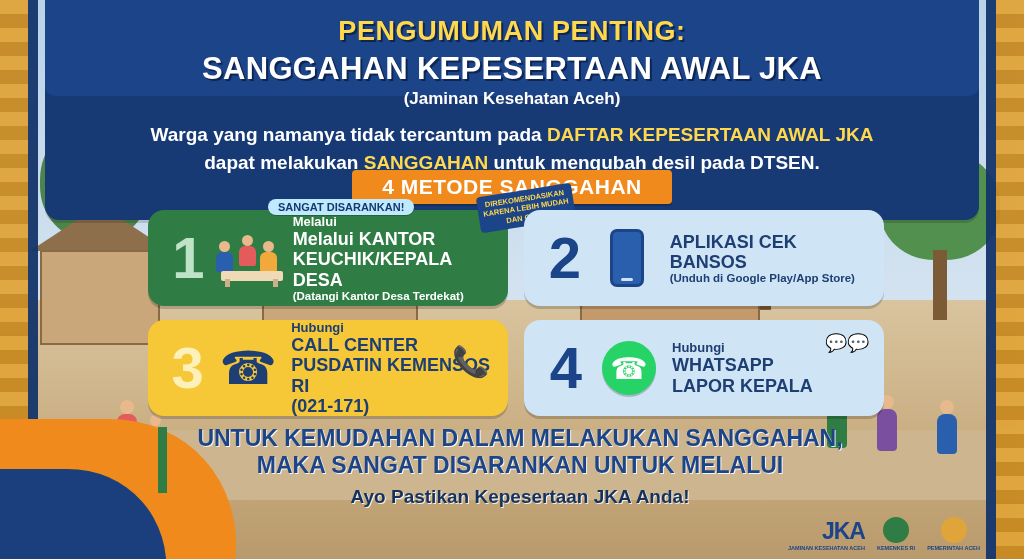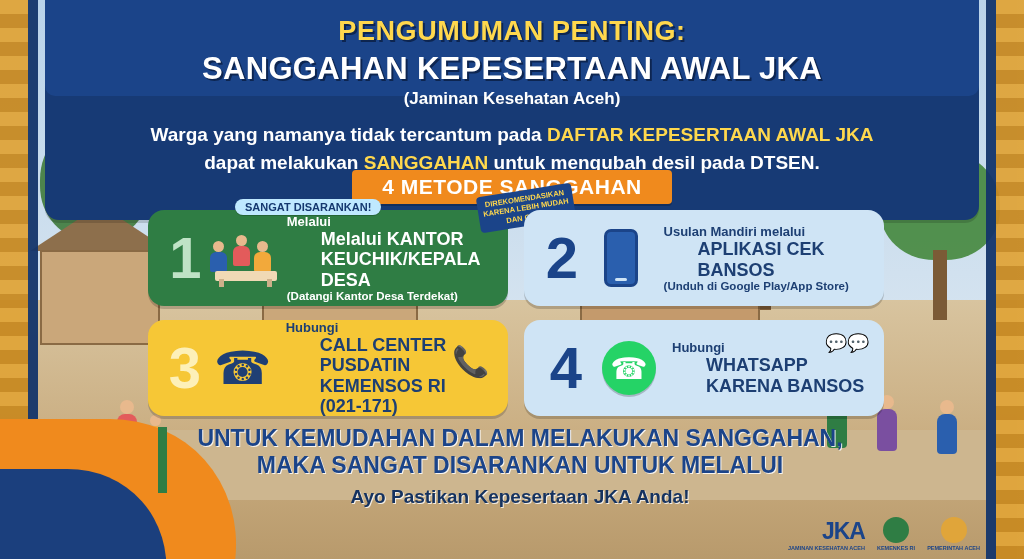--- a/index.html
+++ b/index.html
@@ -125,25 +125,25 @@
   .icon-box {
     width:70px; height:70px; display:flex; align-items:center; justify-content:center;
     flex:0 0 auto;
   }
   .txt { padding-left:8px; }
   .c1 .txt, .c3 .txt { color:#ffffff; }
   .c3 .txt { color:#1d3f73; }
   .c2 .txt, .c4 .txt { color:#1d3f73; }
 
   .t-small { font-size:13px; font-weight:bold; }
-  .t-big { font-size:18px; font-weight:bold; line-height:1.12;margin-left:34px; }
+  .t-big { font-size:18px; font-weight:bold; line-height:1.12; }
   .t-note { font-size:11.5px; font-weight:bold; }
 
   .badge-recommend {
-    position:absolute; left:87px; top:-11px;
+    position:absolute; left:120px; top:-11px;
     background:#bfe9ff; color:#15386f; font-size:11px; font-weight:bold;
     padding:2px 10px; border-radius:10px; white-space:nowrap;
     box-shadow:0 1px 0 rgba(0,0,0,.2);
   }
   .badge-tilt {
     position:absolute; right:-66px; top:-20px; width:96px;
     background:#1b4489; color:#ffd84d; font-size:7.5px; font-weight:bold;
     text-align:center; line-height:1.25; padding:4px 4px; border-radius:4px;
     transform:rotate(-9deg);
   }
@@ -304,21 +304,20 @@
           <div class="t-note">(Datangi Kantor Desa Terdekat)</div>
         </div>
       </div>
 
       <div class="card c2">
         <div class="num">2</div>
         <div class="icon-box">
           <div class="phone-ico"></div>
         </div>
         <div class="txt">
-          <div class="t-small">Usulan Mandiri melalui</div>
           <div class="t-big">APLIKASI CEK BANSOS</div>
           <div class="t-note">(Unduh di Google Play/App Store)</div>
         </div>
       </div>
 
     </div>
 
     <div class="row">
 
       <div class="card c3">
@@ -338,21 +337,21 @@
       </div>
 
       <div class="card c4">
         <div class="num">4</div>
         <div class="icon-box">
           <div class="wa">☎</div>
         </div>
         <div class="txt">
           <div class="t-small">Hubungi</div>
           <div class="t-big">WHATSAPP</div>
-          <div class="t-big">KARENA BANSOS</div>
+          <div class="t-big">LAPOR KEPALA</div>
         </div>
         <div style="position:absolute;right:14px;top:14px;" class="bubbles">💬💬</div>
       </div>
 
     </div>
   </div>
 
   <div class="footer">
     <div class="f-bar"></div>
     <div class="f1">UNTUK KEMUDAHAN DALAM MELAKUKAN SANGGAHAN,</div>

